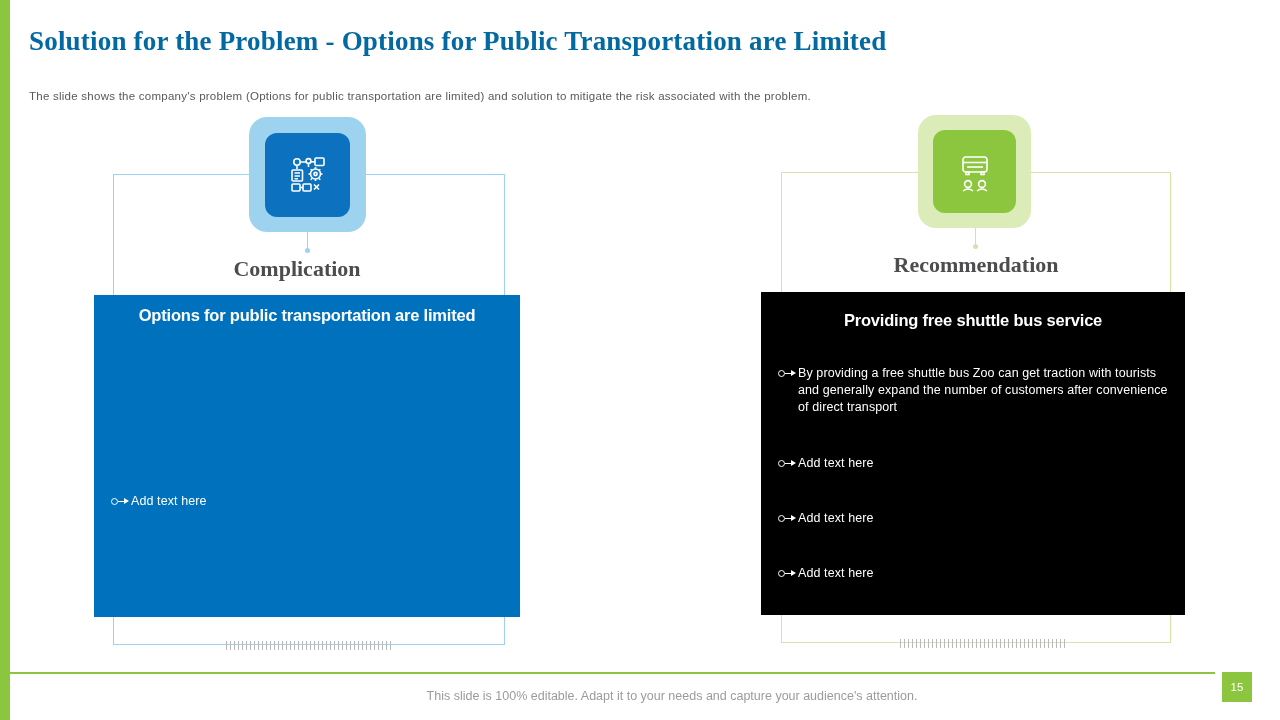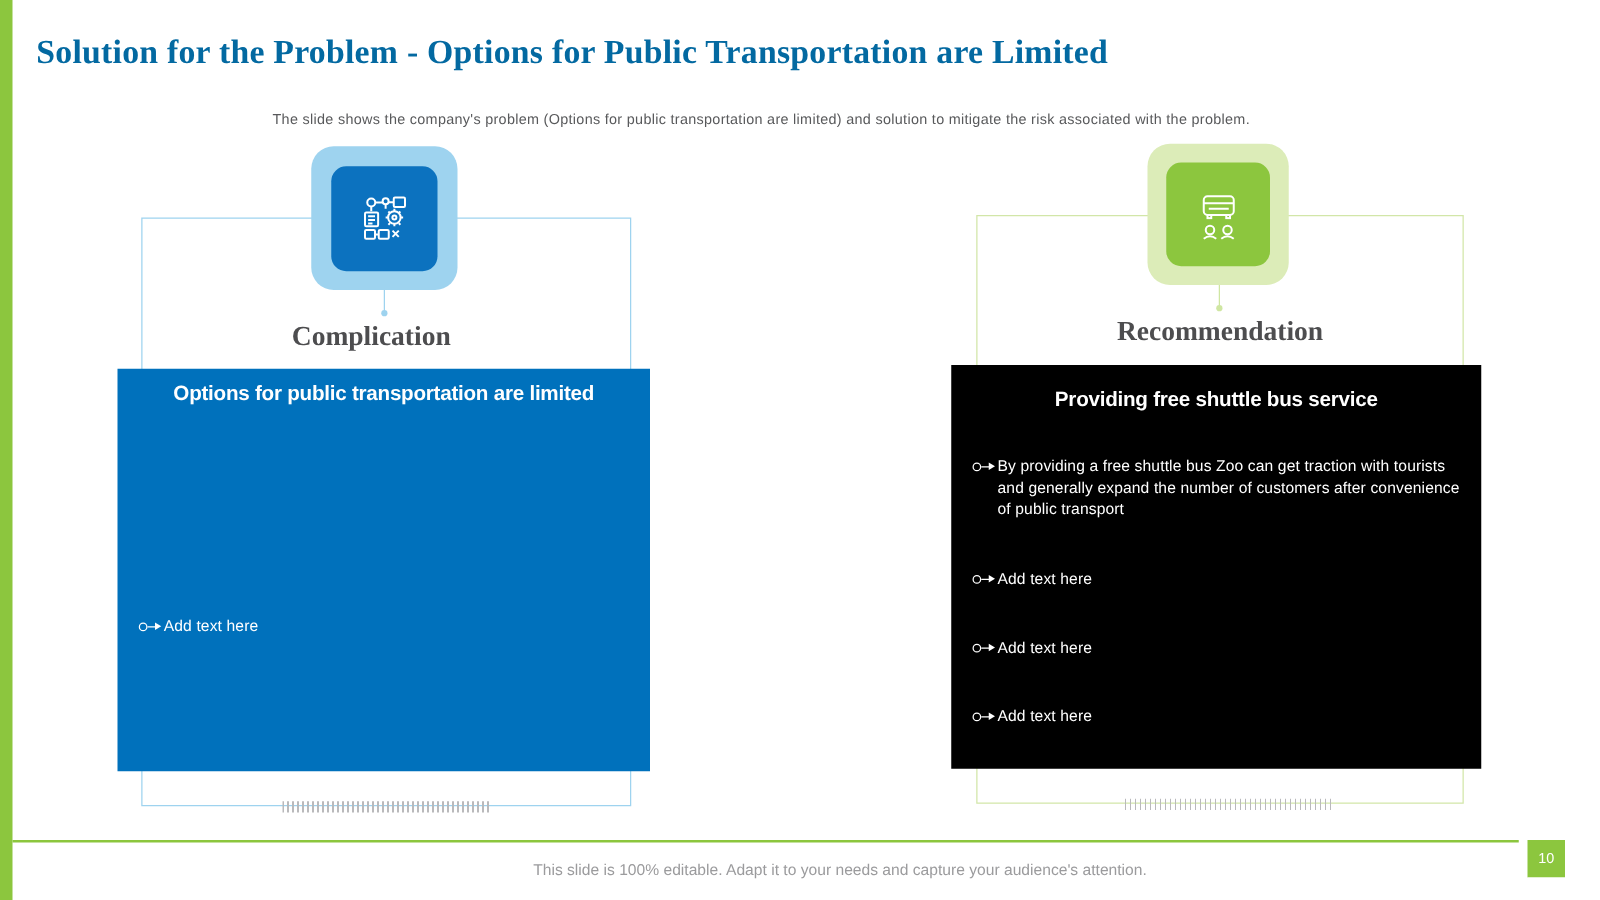--- a/index.html
+++ b/index.html
@@ -43,21 +43,20 @@
   }
   
   .subtitle {
     position: absolute;
     left: 29px;
     top: 90px;
     width: 1160px;
     font-size: 11.5px;
     color: #58595b;
     letter-spacing: 0.25px;
-    text-align: center;
   }
   .panel-frame {
     position: absolute;
     box-sizing: border-box;
   }
   .frame-blue {
     border: 1px solid #9ed3ef;
   }
   .frame-green {
     border: 1px solid #d2e6a8;
@@ -313,21 +312,21 @@
     <div class="card card-green" style="left:761px; top:292px; width:424px; height:323px;">
 
       <div class="card-title" style="top:17px;">Providing free shuttle bus service</div>
 
       <div class="bullet-row" style="left:17px; top:73px; width:390px;">
         <span class="bullet-marker">
           <span class="ring"></span>
             <span class="stem"></span>
             <span class="arrow"></span>
         </span>
-        <span class="bullet-text">By providing a free shuttle bus Zoo can get traction with tourists and generally expand the number of customers after convenience of public transport</span>
+        <span class="bullet-text">By providing a free shuttle bus Zoo can get traction with tourists and generally expand the number of customers after convenience of direct transport</span>
       </div>
 
       <div class="bullet-row" style="left:17px; top:163px; width:390px;">
         <span class="bullet-marker">
           <span class="ring"></span>
             <span class="stem"></span>
             <span class="arrow"></span>
         </span>
         <span class="bullet-text">Add text here</span>
       </div>
@@ -347,16 +346,16 @@
             <span class="stem"></span>
             <span class="arrow"></span>
         </span>
         <span class="bullet-text">Add text here</span>
       </div>
     </div>
   </div>
 
   <div class="footer-line"></div>
   <div class="footer-text">This slide is 100% editable. Adapt it to your needs and capture your audience's attention.</div>
-  <div class="page-badge">10</div>
+  <div class="page-badge">15</div>
   <div class="page-badge-cap"></div>
 
 </div>
 
 </body></html>

